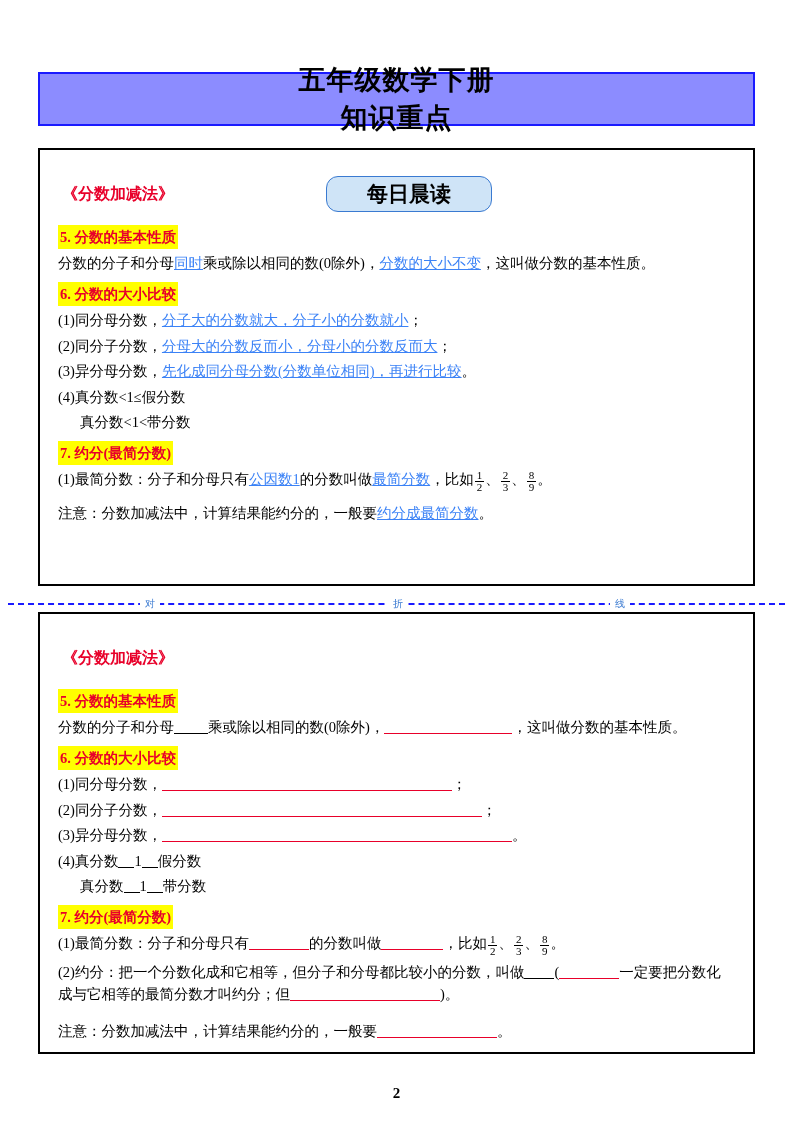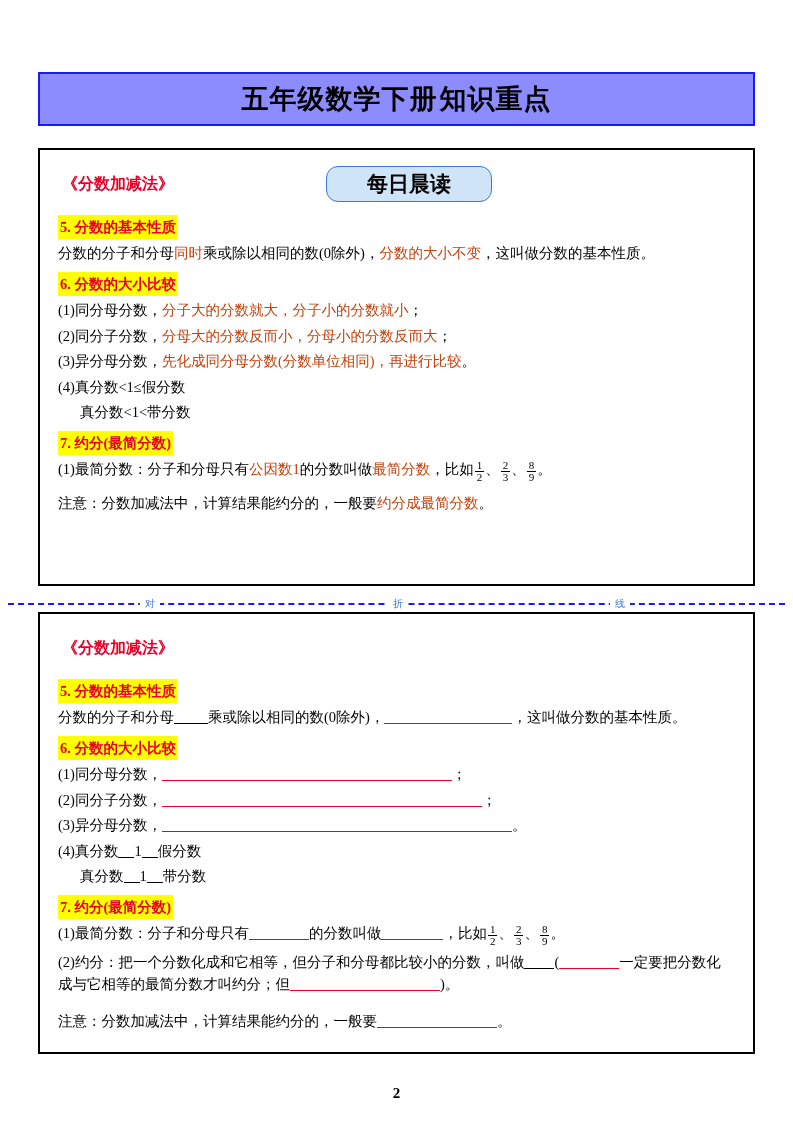--- a/index.html
+++ b/index.html
@@ -30,20 +30,21 @@
     top: 72px;
     width: 717px;
     height: 54px;
     border: 2px solid #1a1aff;
     background: #8c8cff;
     display: flex;
     align-items: center;
     justify-content: center;
     gap: 2px;
     box-sizing: border-box;
+    flex-direction: column;
   }
   .title-banner .t1,
   .title-banner .t3 {
     font-size: 27px;
     font-weight: bold;
     color: #000;
     letter-spacing: 1px;
   }
   .title-banner .t2 {
     font-size: 27px;
@@ -59,21 +60,21 @@
     width: 717px;
     border: 2px solid #000;
     box-sizing: border-box;
     background: #fff;
   }
   #section-morning { top: 148px; height: 438px; }
   #section-evening { top: 612px; height: 442px; }
 
   .sec-inner {
     position: relative;
-    padding: 16px 14px 10px 14px;
+    padding: 26px 14px 10px 14px;
     height: 100%;
     box-sizing: border-box;
   }
 
   .sec-head {
     position: relative;
     height: 42px;
   }
   .sec-topic {
     position: absolute;
@@ -115,21 +116,22 @@
     margin-top: 4px;
   }
   .line {
     margin: 3px 8px 3px 0;
     white-space: normal;
   }
   .indent {
     padding-left: 22px;
   }
   .blue {
-    color: #c2410c;
+    color: #3b82f6;
+    text-decoration: underline;
   }
   .blue-nound {
     color: #0050d0;
   }
   .blank {
     display: inline-block;
     border-bottom: 1px solid #e8002a;
     height: 14px;
     vertical-align: -2px;
   }

